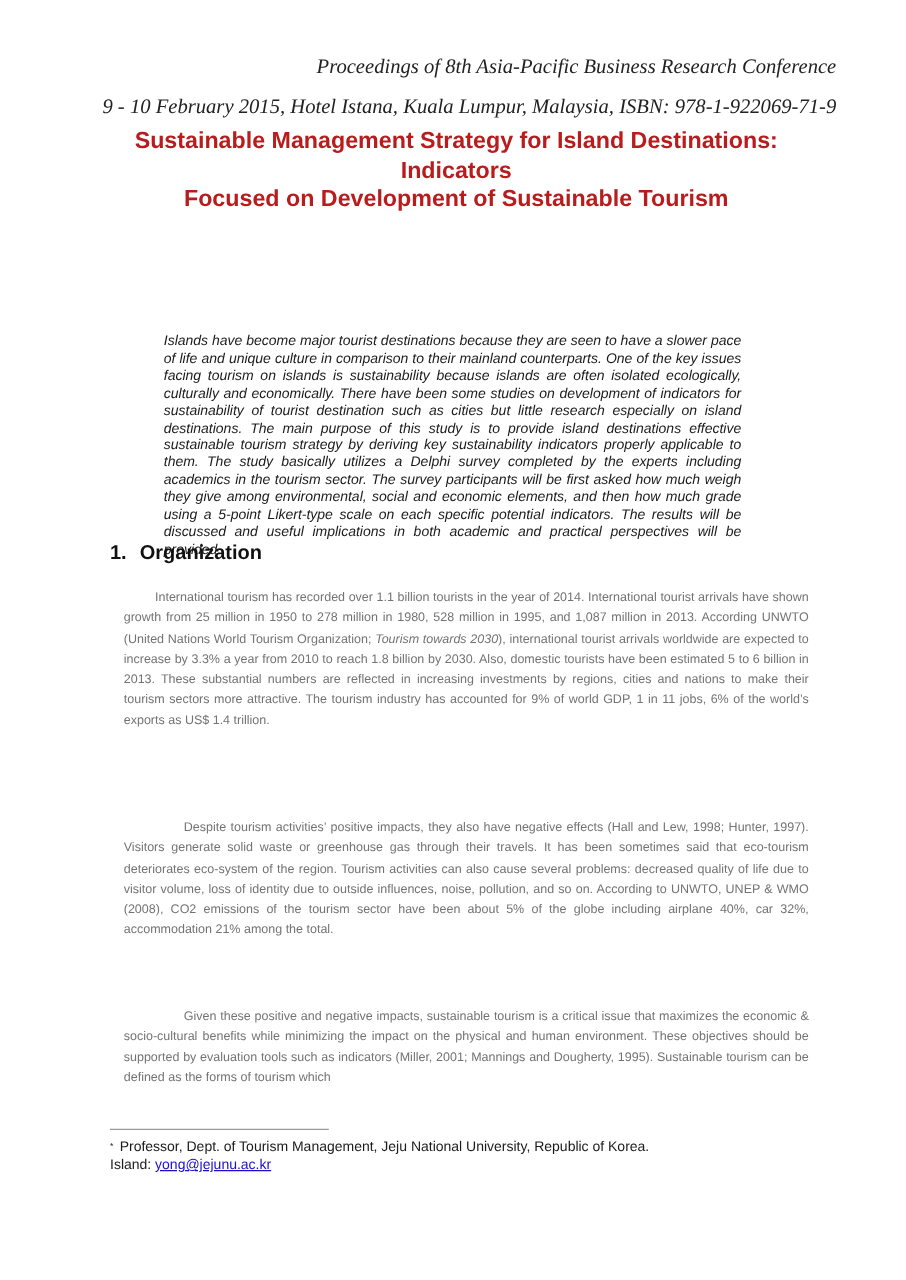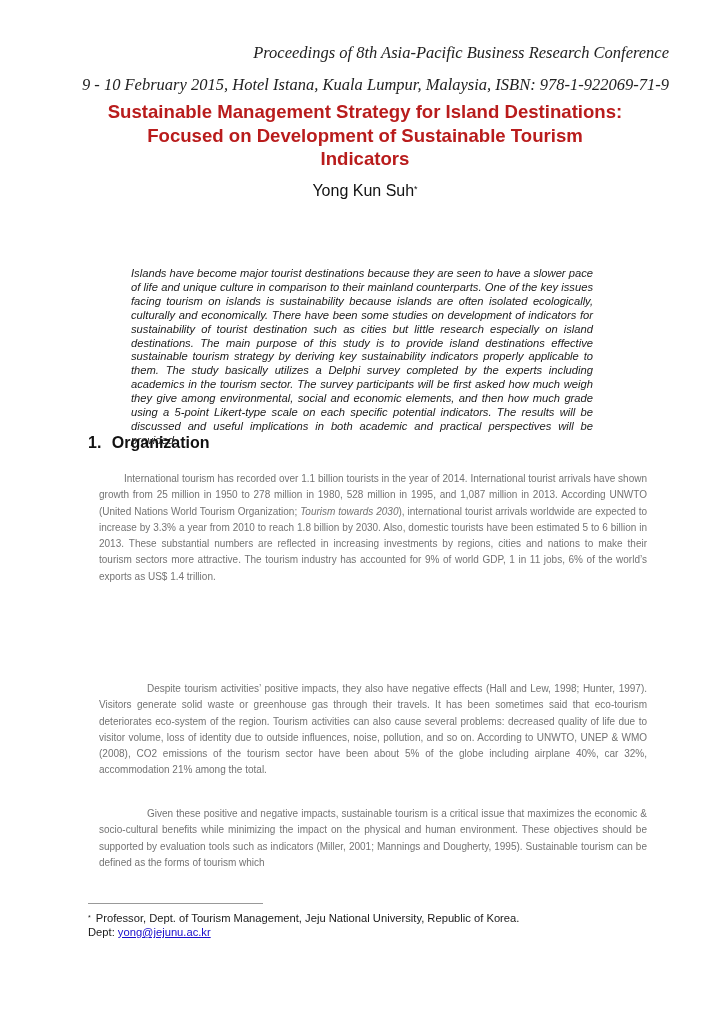--- a/index.html
+++ b/index.html
@@ -85,21 +85,21 @@
       position: absolute;
       left: 88px;
       width: 548px;
       font-size: 10px;
       line-height: 16.3px;
       text-align: justify;
       color: #737373;
       margin-left: 11px;
     }
     .para.p1 { top: 471px; text-indent: 25px; }
-    .para.p2 { top: 681px; text-indent: 48px; }
+    .para.p2 { top: 655px; text-indent: 48px; }
     .para.p3 { top: 806px; text-indent: 48px; }
     .para em { font-style: italic; }
     .footnote-rule {
       position: absolute;
       top: 903px;
       left: 88px;
       width: 175px;
       height: 0;
       border-top: 1px solid #999;
     }
@@ -127,27 +127,24 @@
 
 <div class="page">
 
   <div class="header">
     <div>Proceedings of 8th Asia-Pacific Business Research Conference</div>
     <div class="line2">9 - 10 February 2015, Hotel Istana, Kuala Lumpur, Malaysia, ISBN: 978-1-922069-71-9</div>
   </div>
 
   <div class="title">
     <div>Sustainable Management Strategy for Island Destinations:</div>
+    <div>Indicators</div>
     <div>Focused on Development of Sustainable Tourism</div>
-    <div>Indicators</div>
   </div>
 
-  <div class="author">
-    <span>Yong Kun Suh</span><sup>*</sup>
-  </div>
 
   <div class="abstract">Islands have become major tourist destinations because they are seen to have a slower pace of life and unique culture in comparison to their mainland counterparts. One of the key issues facing tourism on islands is sustainability because islands are often isolated ecologically, culturally and economically. There have been some studies on development of indicators for sustainability of tourist destination such as cities but little research especially on island destinations. The main purpose of this study is to provide island destinations effective sustainable tourism strategy by deriving key sustainability indicators properly applicable to them. The study basically utilizes a Delphi survey completed by the experts including academics in the tourism sector.   The survey participants will be first asked how much weigh they give among environmental, social and economic elements, and then how much grade using a 5-point Likert-type scale on each specific potential indicators. The results will be discussed and useful implications in both academic and practical perspectives will be provided.</div>
 
   <div class="section-heading">
     <span class="num">1.</span>
     <span>Organization</span>
   </div>
 
   <div class="para p1"><span>International tourism has recorded over 1.1 billion tourists in the year of 2014. International tourist arrivals have shown growth from 25 million in 1950 to 278 million in 1980, 528 million in 1995, and 1,087 million in 2013. According UNWTO (United Nations World Tourism Organization; </span><em>Tourism towards 2030</em><span>), international tourist arrivals worldwide are expected to increase by 3.3% a year from 2010 to reach 1.8 billion by 2030. Also, domestic tourists have been estimated 5 to 6 billion in 2013. These substantial numbers are reflected in increasing investments by regions, cities and nations to make their tourism sectors more attractive. The tourism industry has accounted for 9% of world GDP, 1 in 11 jobs, 6% of the world’s exports as US$ 1.4 trillion.</span></div>
 
@@ -155,17 +152,17 @@
 
   <div class="para p3">Given these positive and negative impacts, sustainable tourism is a critical issue that maximizes the economic &amp; socio-cultural benefits while minimizing the impact on the physical and human environment. These objectives should be supported by evaluation tools such as indicators (Miller, 2001; Mannings and Dougherty, 1995). Sustainable tourism can be defined as the forms of tourism which</div>
 
   <div class="footnote-rule"></div>
 
   <div class="footnote">
     <div>
       <sup>*</sup><span>Professor, Dept. of Tourism Management, Jeju National University, Republic of Korea.</span>
     </div>
     <div>
-      <span>Dept: </span><a href="#" style="color: rgb(26, 13, 204);">yong@jejunu.ac.kr</a>
+      <span>Island: </span><a href="#" style="color: rgb(26, 13, 204);">yong@jejunu.ac.kr</a>
     </div>
   </div>
 
 </div>
 
 </body></html>

